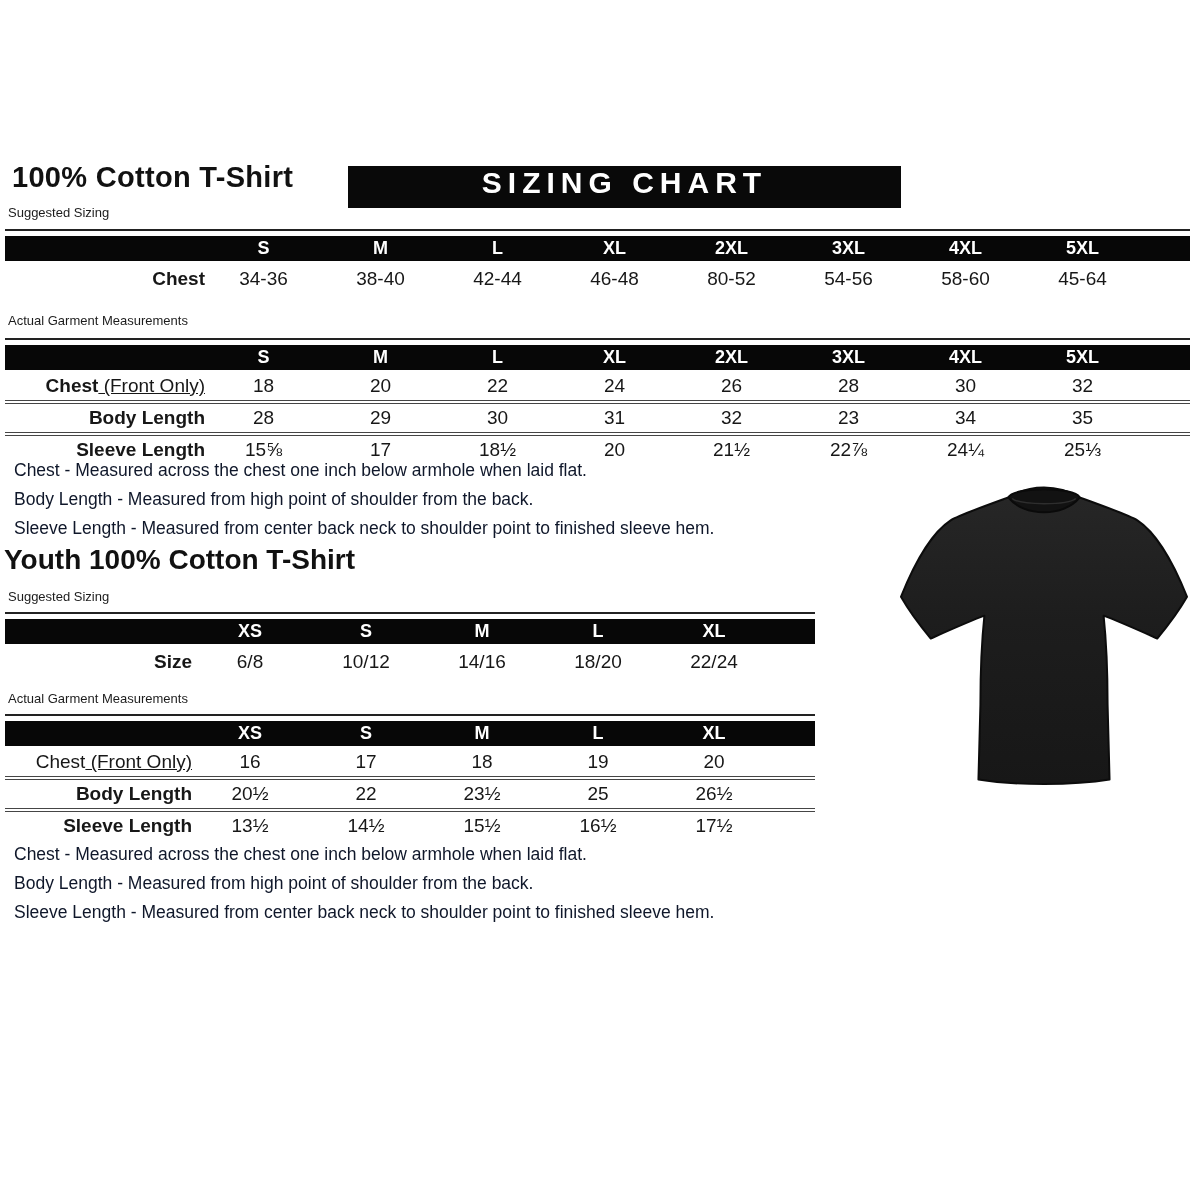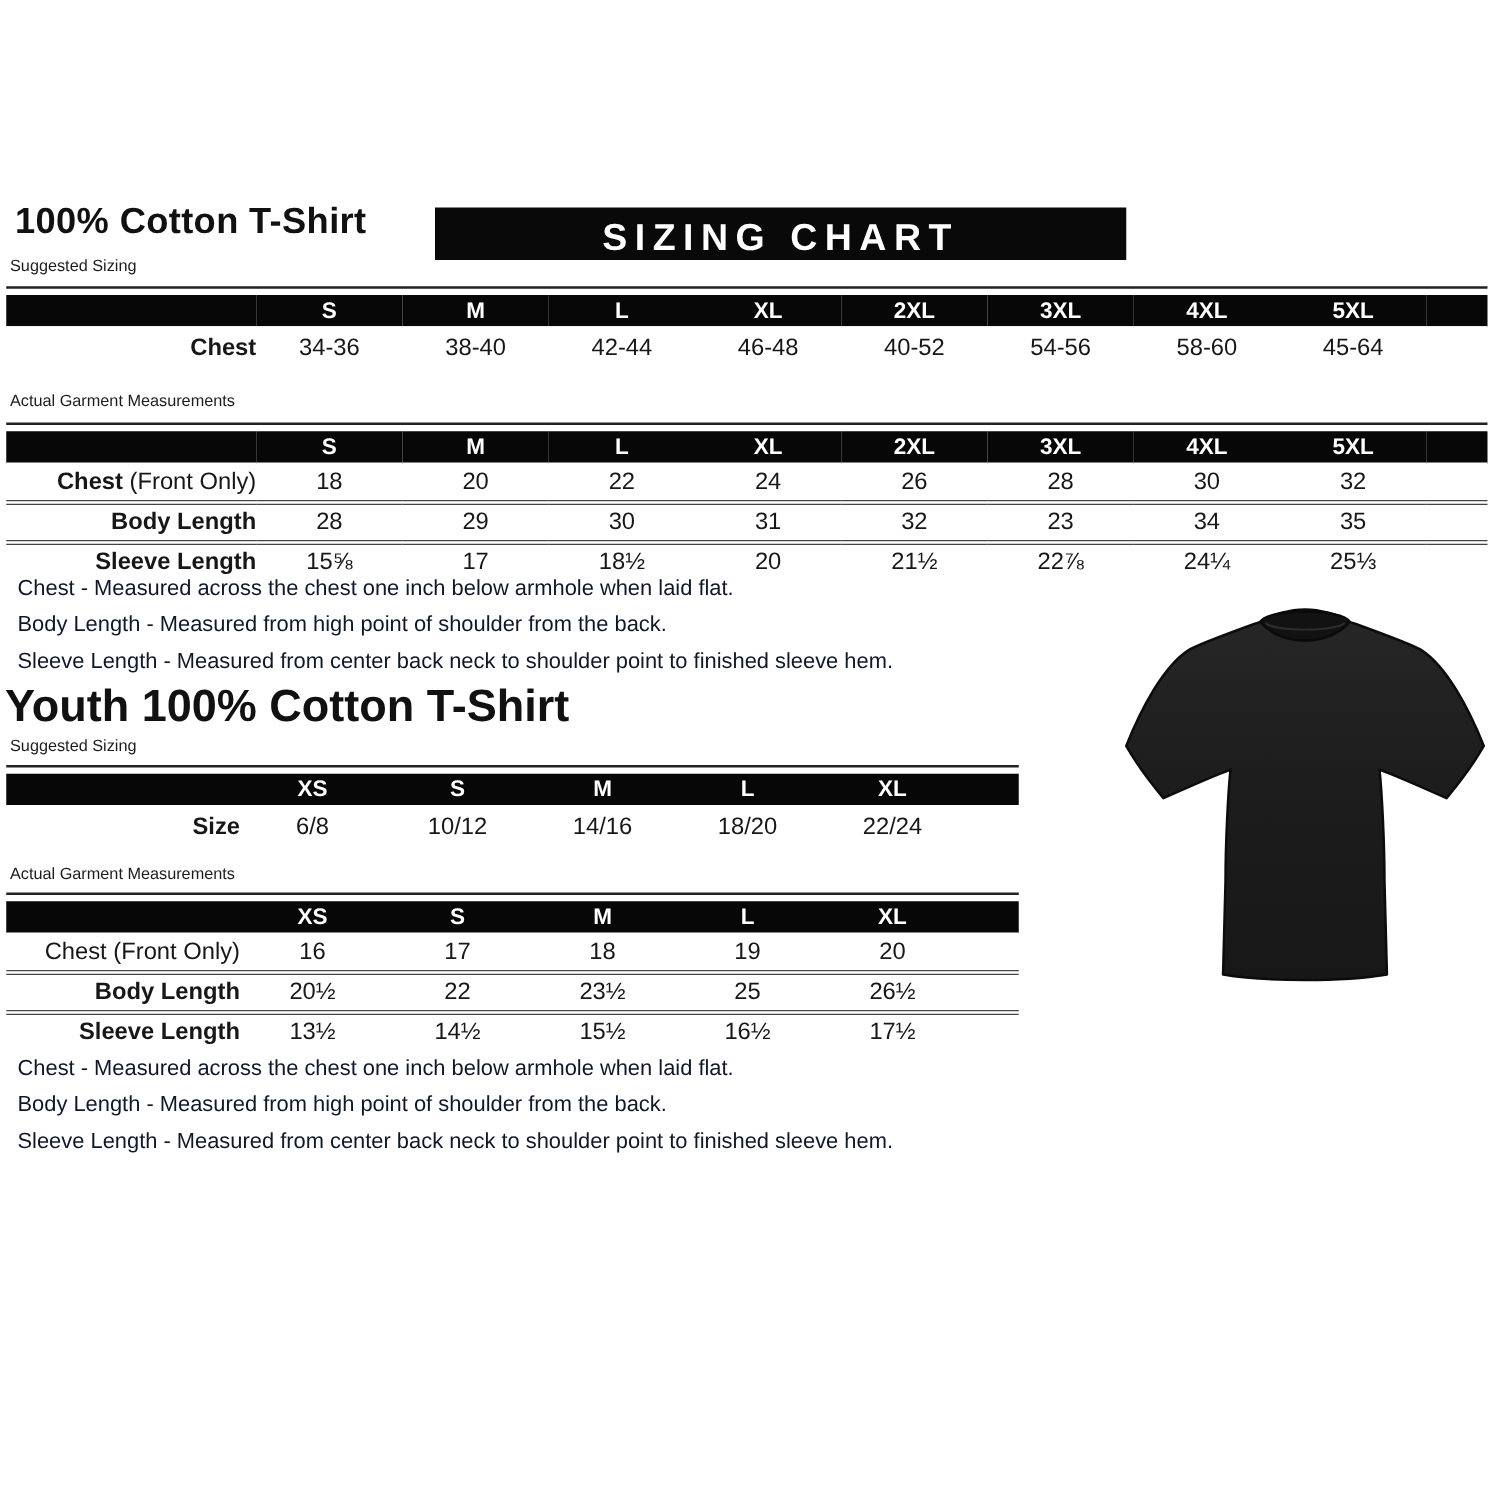--- a/index.html
+++ b/index.html
@@ -6,51 +6,51 @@
   .page{
     position:relative;width:1200px;height:1020px;background:#ffffff;overflow:hidden;
     font-family:"Liberation Sans","DejaVu Sans",sans-serif;color:#141414;
   }
   .page-title{
     position:absolute;left:12px;top:161px;font-size:29px;font-weight:bold;
     letter-spacing:.3px;color:#111;
   }
   .banner{
     position:absolute;left:348px;top:166px;width:553px;height:42px;background:#090909;
-    color:#fff;display:flex;align-items:flex-end;justify-content:center;
+    color:#fff;display:flex;align-items:flex-start;justify-content:center;
     font-size:30px;font-weight:bold;letter-spacing:6px;
   }
   .slabel{position:absolute;left:8px;font-size:13px;color:#1c1c1c;}
   #adult-suggested-label{top:205px;}
   #adult-actual-label{top:313px;}
   #youth-suggested-label{top:589px;}
   #youth-actual-label{top:691px;}
 
   .youth-title{
-    position:absolute;left:4px;top:544px;font-size:36px;font-weight:bold;color:#111;
+    position:absolute;left:4px;top:544px;font-size:28px;font-weight:bold;color:#111;
   }
 
   .tblock{position:absolute;left:5px;border-top:2px solid #222;padding-top:5px;}
   #adult-suggested-table{top:229px;width:1185px;}
   #adult-actual-table{top:338px;width:1185px;}
   #youth-suggested-table{top:612px;width:810px;}
   #youth-actual-table{top:714px;width:810px;}
 
   table{border-collapse:collapse;table-layout:fixed;width:100%;}
   th{
     background:#070707;color:#ffffff;font-size:18px;font-weight:bold;height:25px;
     padding:0;text-align:center;border-bottom:2px solid #ffffff;
   }
   td{
     font-size:19px;text-align:center;height:31px;padding:0;color:#171717;
     vertical-align:middle;
   }
   .mrows td{height:28px;}
   td.rlabel{text-align:right;padding-left:9px;font-weight:bold;white-space:nowrap;}
-  td.rlabel .suffix{font-weight:normal;}
+  td.rlabel .suffix{font-weight:normal;text-decoration:underline;}
   td.rlabel.plain{font-weight:normal;}
   .mrows tbody tr:first-child td{border-top:2px solid #6a6a6a;}
   .mrows tbody tr + tr td{border-top:4px double #454545;}
 
   .c-label-a{width:200px;} .c-val-a{width:117px;} .c-trail-a{width:49px;}
   .c-label-y{width:187px;} .c-val-y{width:116px;} .c-trail-y{width:43px;}
 
   .notes{position:absolute;left:14px;font-size:17.5px;line-height:29px;color:#0f172a;}
   #adult-notes{top:456px;}
   #youth-notes{top:840px;}
@@ -98,21 +98,21 @@
           <th></th>
         </tr>
       </thead>
       <tbody>
         <tr>
           <td class="rlabel">Chest</td>
           <td>34-36</td>
           <td>38-40</td>
           <td>42-44</td>
           <td>46-48</td>
-          <td>40-52</td>
+          <td>80-52</td>
           <td>54-56</td>
           <td>58-60</td>
           <td>45-64</td>
           <td></td>
         </tr>
       </tbody>
     </table>
   </div>
 
   <div class="slabel" id="adult-actual-label">Actual Garment Measurements</div>

